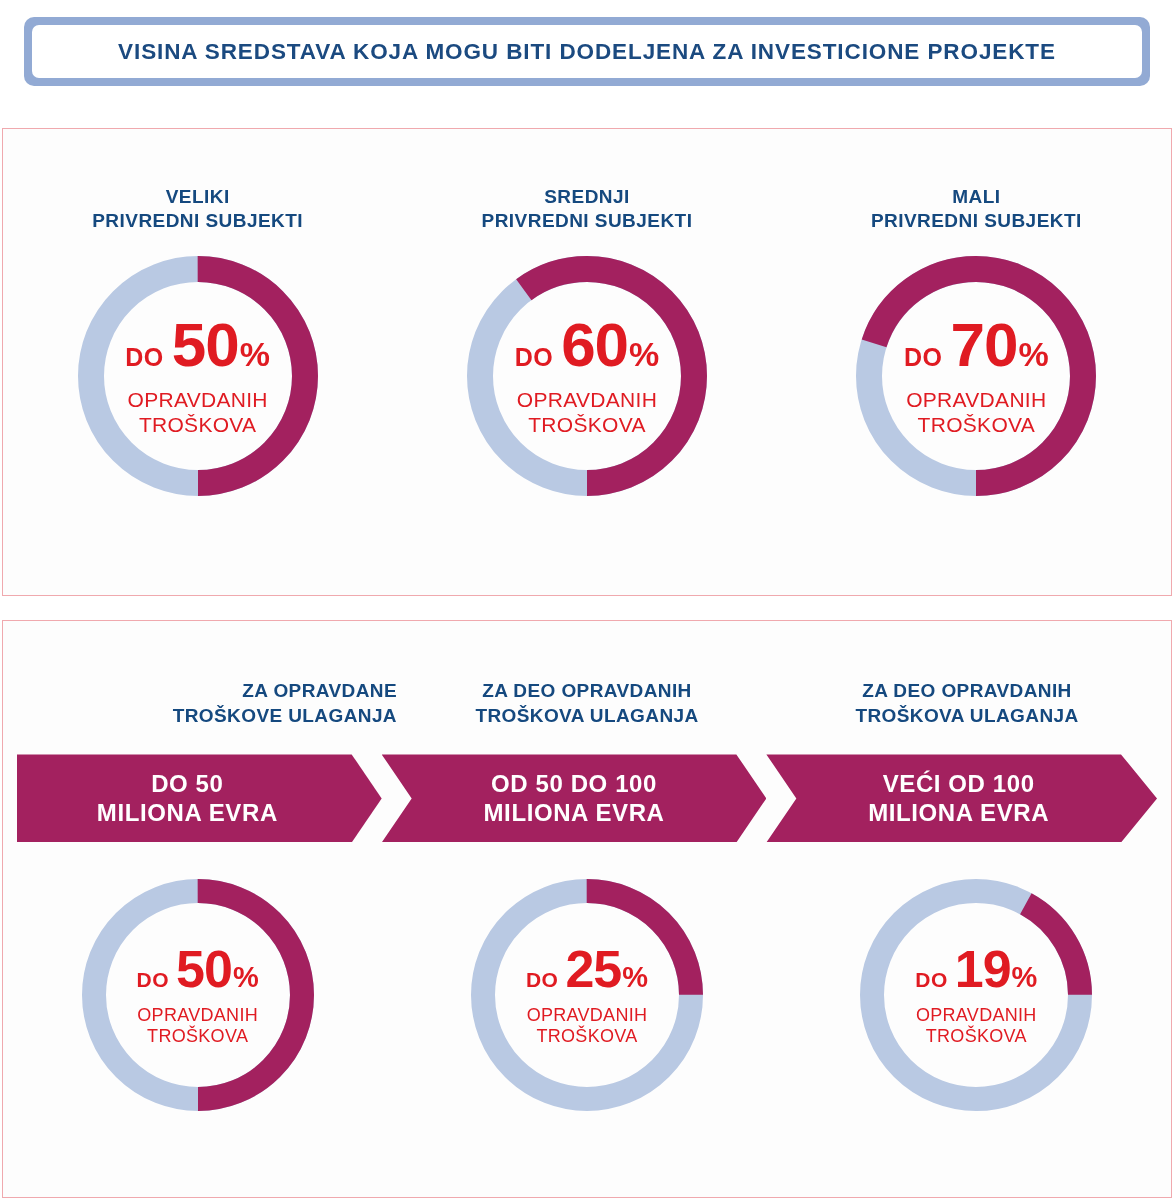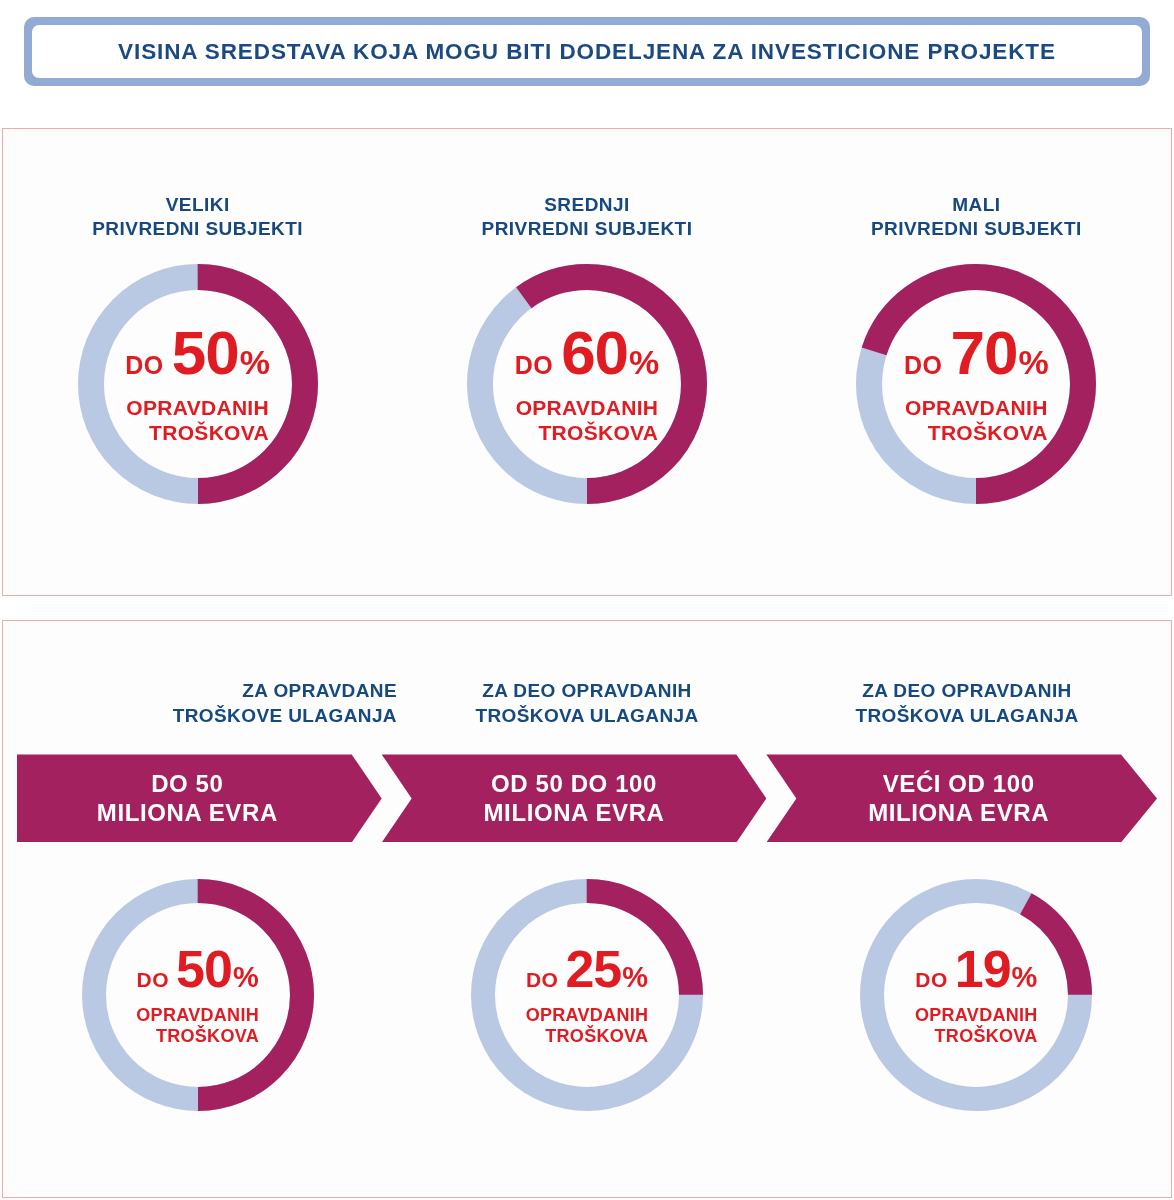--- a/index.html
+++ b/index.html
@@ -57,21 +57,21 @@
   }
   .panel-top { top: 128px; height: 468px; }
   .panel-bottom { top: 620px; height: 578px; }
 
   
   .donut-row {
     position: absolute;
     display: flex;
     width: 100%;
   }
-  .donut-row-top { top: 64px; left: 0; }
+  .donut-row-top { top: 56px; left: 0; }
 
   .donut-cell {
     flex: 1;
     display: flex;
     flex-direction: column;
     align-items: center;
   }
 
   .cell-heading {
     color: #15497f;
@@ -107,23 +107,23 @@
     color: #e01b22;
     font-weight: bold;
     line-height: 1;
   }
   .pct-do       { font-size: 25px; letter-spacing: 0.5px; margin-right: 8px; }
   .pct-num      { font-size: 62px; letter-spacing: -1px; }
   .pct-sign     { font-size: 34px; margin-left: 1px; }
   .pct-sub {
     color: #e01b22;
     font-size: 21px;
-    font-weight: bold;
+    font-weight: normal;
     line-height: 1.18;
-    text-align: right;
+    text-align: center;
     letter-spacing: 0.3px;
     white-space: pre-line;
     margin-top: 12px;
   }
 
   
   .donut-sm .pct-do   { font-size: 21px; margin-right: 7px; }
   .donut-sm .pct-num  { font-size: 52px; }
   .donut-sm .pct-sign { font-size: 29px; }
   .donut-sm .pct-sub  { font-size: 18px; margin-top: 10px; }

